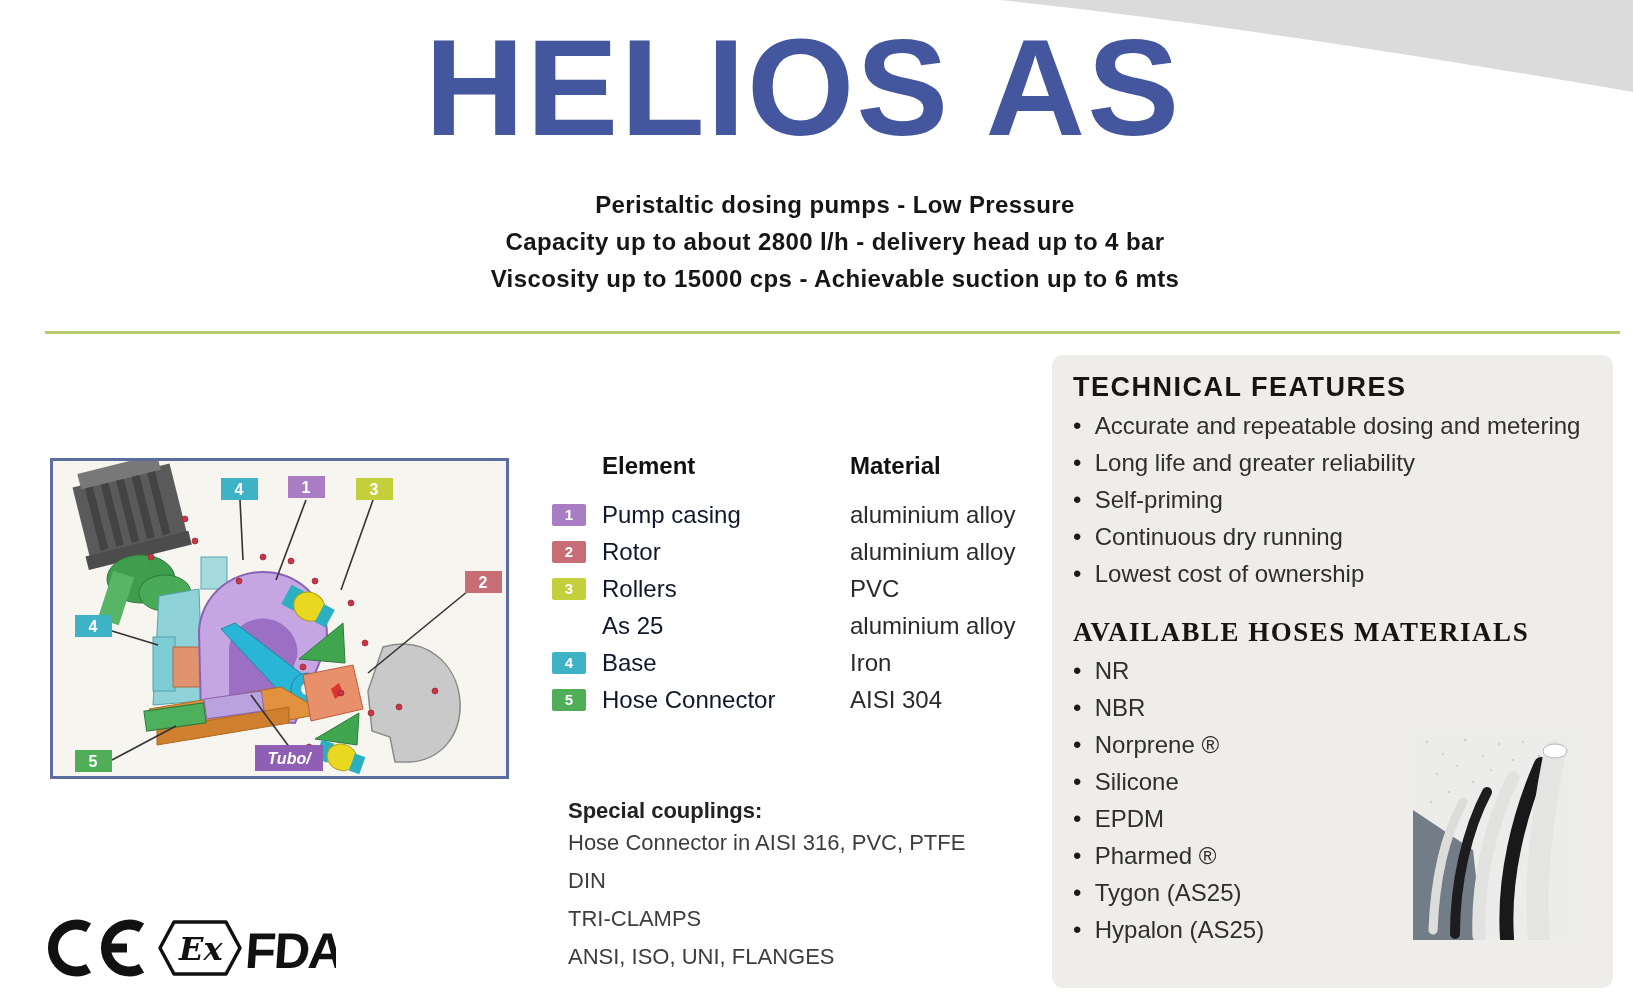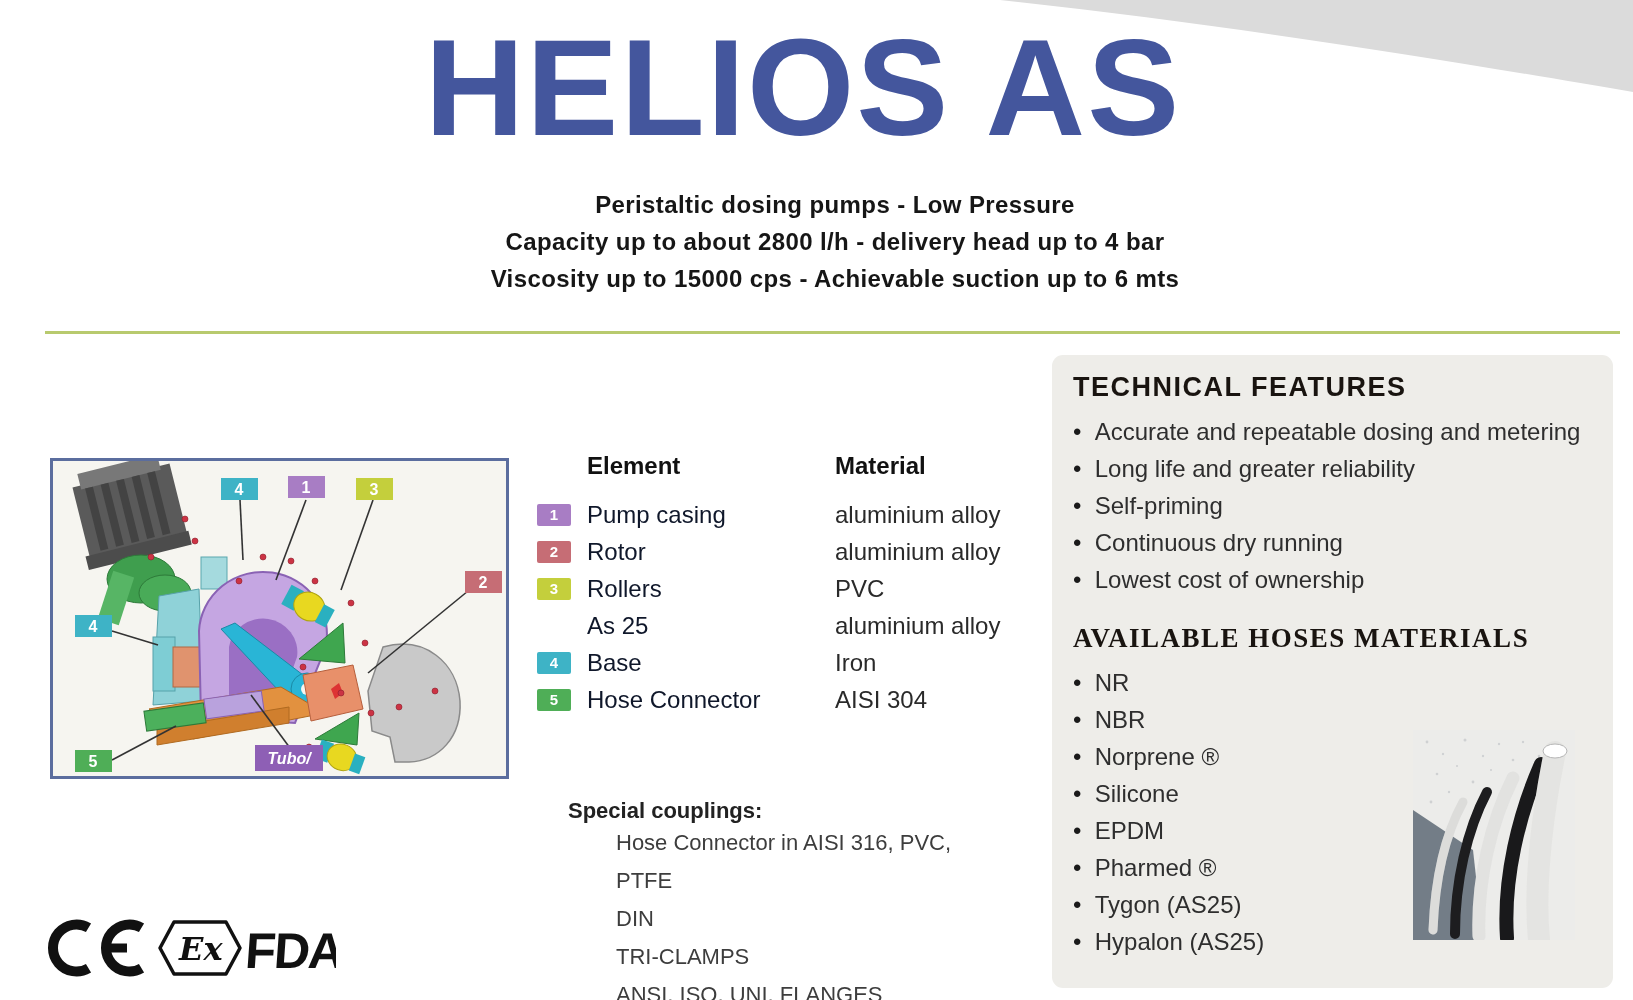--- a/index.html
+++ b/index.html
@@ -25,48 +25,48 @@
   .divider{left:45px;top:331px;width:1575px;height:3px;background:#b8ca6e;}
 
   
   .diagram-box{
     left:50px;top:458px;width:459px;height:321px;box-sizing:border-box;
     border:3px solid #5b6d9e;background:#f6f5f0;
   }
   .diagram-box svg{display:block;}
 
   
-  .parts-table{left:537px;top:452px;width:470px;}
+  .parts-table{left:552px;top:452px;width:470px;}
   .pt-headers{position:relative;height:44px;}
   .pt-h1{position:absolute;left:50px;top:0;font-size:24px;font-weight:700;color:#111;}
   .pt-h2{position:absolute;left:298px;top:0;font-size:24px;font-weight:700;color:#111;}
   .pt-row{display:flex;align-items:center;height:37px;position:relative;}
   .pt-badge{
     width:34px;height:22px;margin-right:16px;border-radius:2px;
     color:#fff;font-size:15px;font-weight:700;line-height:22px;text-align:center;
     flex:0 0 auto;
   }
   .pt-el{width:248px;font-size:24px;color:#0f172a;}
   .pt-mat{font-size:24px;color:#2a2a2a;}
 
   
   .couplings{left:568px;top:798px;width:430px;}
   .couplings .head{font-size:22px;font-weight:700;color:#222;}
-  .couplings .line{font-size:22px;color:#3d3d3d;line-height:38px;margin-left:48px;}
+  .couplings .line{font-size:22px;color:#3d3d3d;line-height:38px;}
 
   
   .panel{
     left:1052px;top:355px;width:561px;height:633px;
     background:#eeede9;box-sizing:border-box;padding:16px 0 0 21px;border-radius:11px;
   }
   .panel-heading{
     font-size:27px;font-weight:800;letter-spacing:1.5px;color:#191410;
     line-height:32px;
   }
-  ul.blist{list-style:none;margin:10px 0 0 0;padding:0;}
+  ul.blist{list-style:none;margin:4px 0 0 0;padding:0;}
   ul.blist li{
     font-size:24px;color:#2e2e2e;line-height:37px;white-space:nowrap;
   }
   ul.blist li::before{content:"\2022\00a0\00a0";color:#1a1a1a;}
   .heading2{margin-top:24px;font-family:Liberation Serif, serif;}
   .hose-photo{left:361px;top:375px;width:162px;height:210px;position:absolute;}
 
   
   .certs{left:46px;top:916px;width:290px;height:66px;}
 </style>

